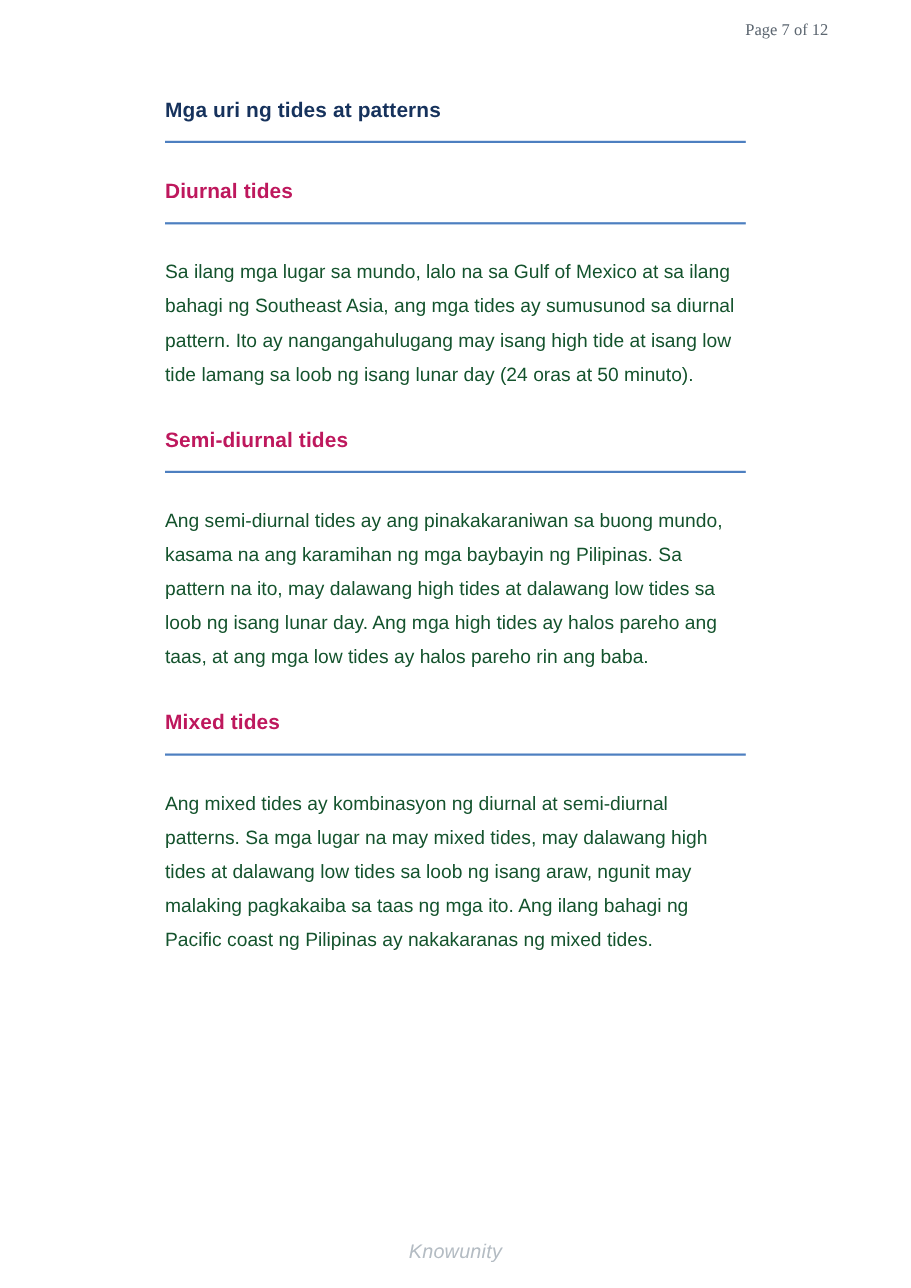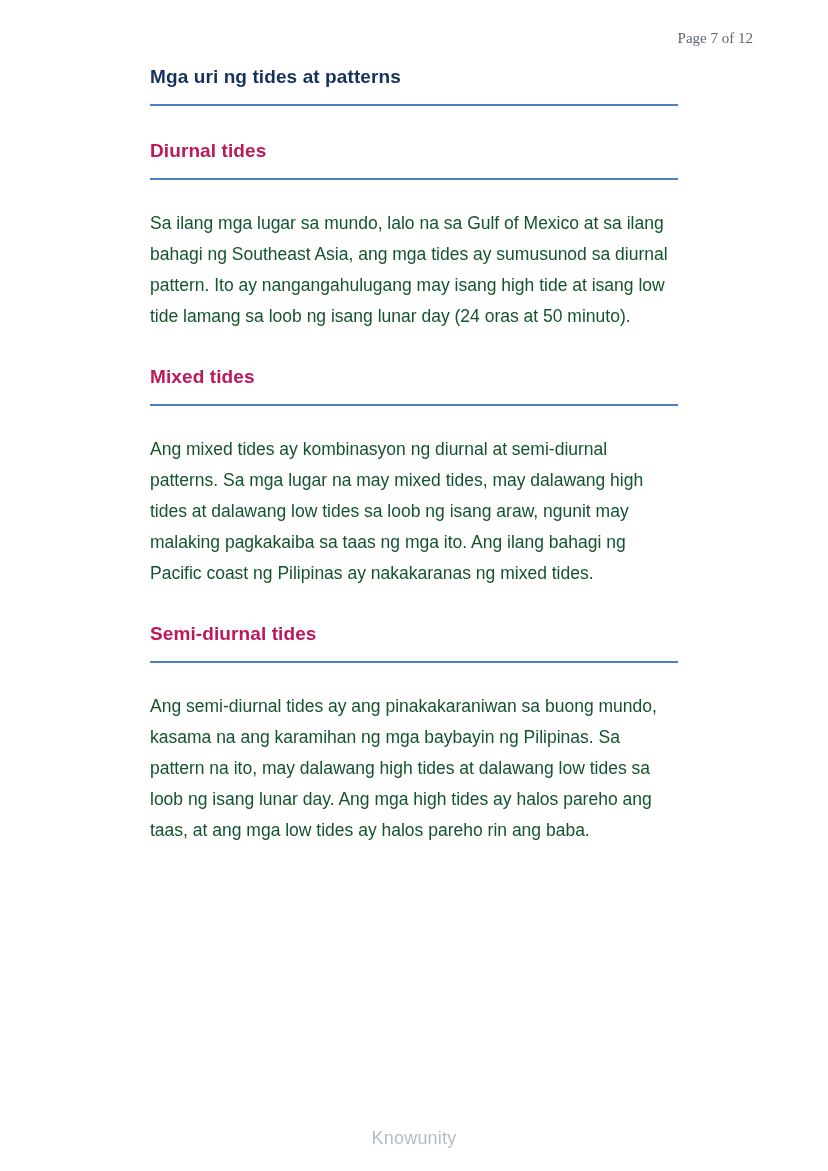--- a/index.html
+++ b/index.html
@@ -10,29 +10,29 @@
   .page {
     position: relative;
     width: 828px;
     height: 1171px;
     background: #ffffff;
     font-family: "Liberation Sans", sans-serif;
     overflow: hidden;
   }
   .page-indicator {
     position: absolute;
-    top: 30px;
+    top: 20px;
     right: 75px;
     font-family: "Liberation Serif", serif;
     font-size: 15px;
     color: #5c6670;
   }
   .content {
     position: absolute;
-    top: 65px;
+    top: 89px;
     left: 150px;
     width: 528px;
   }
   .doc-title {
     margin: 0;
     font-size: 19px;
     line-height: 24px;
     font-weight: bold;
     color: #16325c;
     letter-spacing: 0.1px;
@@ -59,20 +59,21 @@
   }
   .footer-brand {
     position: absolute;
     left: 0;
     bottom: 22px;
     width: 100%;
     text-align: center;
     font-size: 18px;
     color: #b4bcc3;
     letter-spacing: 0.2px;
+    font-style: italic;
   }
 </style>
 </head>
 <body>
 
 <div class="page">
 
   <div class="page-indicator">Page 7 of 12</div>
 
   <div class="content">
@@ -80,28 +81,28 @@
     <h1 class="doc-title">Mga uri ng tides at patterns</h1>
     <div class="rule"></div>
 
     <section>
       <h2 class="section-heading">Diurnal tides</h2>
       <div class="rule"></div>
       <p class="section-body">Sa ilang mga lugar sa mundo, lalo na sa Gulf of Mexico at sa ilang bahagi ng Southeast Asia, ang mga tides ay sumusunod sa diurnal pattern. Ito ay nangangahulugang may isang high tide at isang low tide lamang sa loob ng isang lunar day (24 oras at 50 minuto).</p>
     </section>
 
     <section>
+      <h2 class="section-heading">Semi-diurnal tides</h2>
+      <div class="rule"></div>
+      <p class="section-body">Ang semi-diurnal tides ay ang pinakakaraniwan sa buong mundo, kasama na ang karamihan ng mga baybayin ng Pilipinas. Sa pattern na ito, may dalawang high tides at dalawang low tides sa loob ng isang lunar day. Ang mga high tides ay halos pareho ang taas, at ang mga low tides ay halos pareho rin ang baba.</p>
+    </section>
+
+    <section>
       <h2 class="section-heading">Mixed tides</h2>
       <div class="rule"></div>
       <p class="section-body">Ang mixed tides ay kombinasyon ng diurnal at semi-diurnal patterns. Sa mga lugar na may mixed tides, may dalawang high tides at dalawang low tides sa loob ng isang araw, ngunit may malaking pagkakaiba sa taas ng mga ito. Ang ilang bahagi ng Pacific coast ng Pilipinas ay nakakaranas ng mixed tides.</p>
-    </section>
-
-    <section>
-      <h2 class="section-heading">Semi-diurnal tides</h2>
-      <div class="rule"></div>
-      <p class="section-body">Ang semi-diurnal tides ay ang pinakakaraniwan sa buong mundo, kasama na ang karamihan ng mga baybayin ng Pilipinas. Sa pattern na ito, may dalawang high tides at dalawang low tides sa loob ng isang lunar day. Ang mga high tides ay halos pareho ang taas, at ang mga low tides ay halos pareho rin ang baba.</p>
     </section>
 
   </div>
 
   <div class="footer-brand">Knowunity</div>
 
 </div>
 
 </body></html>

